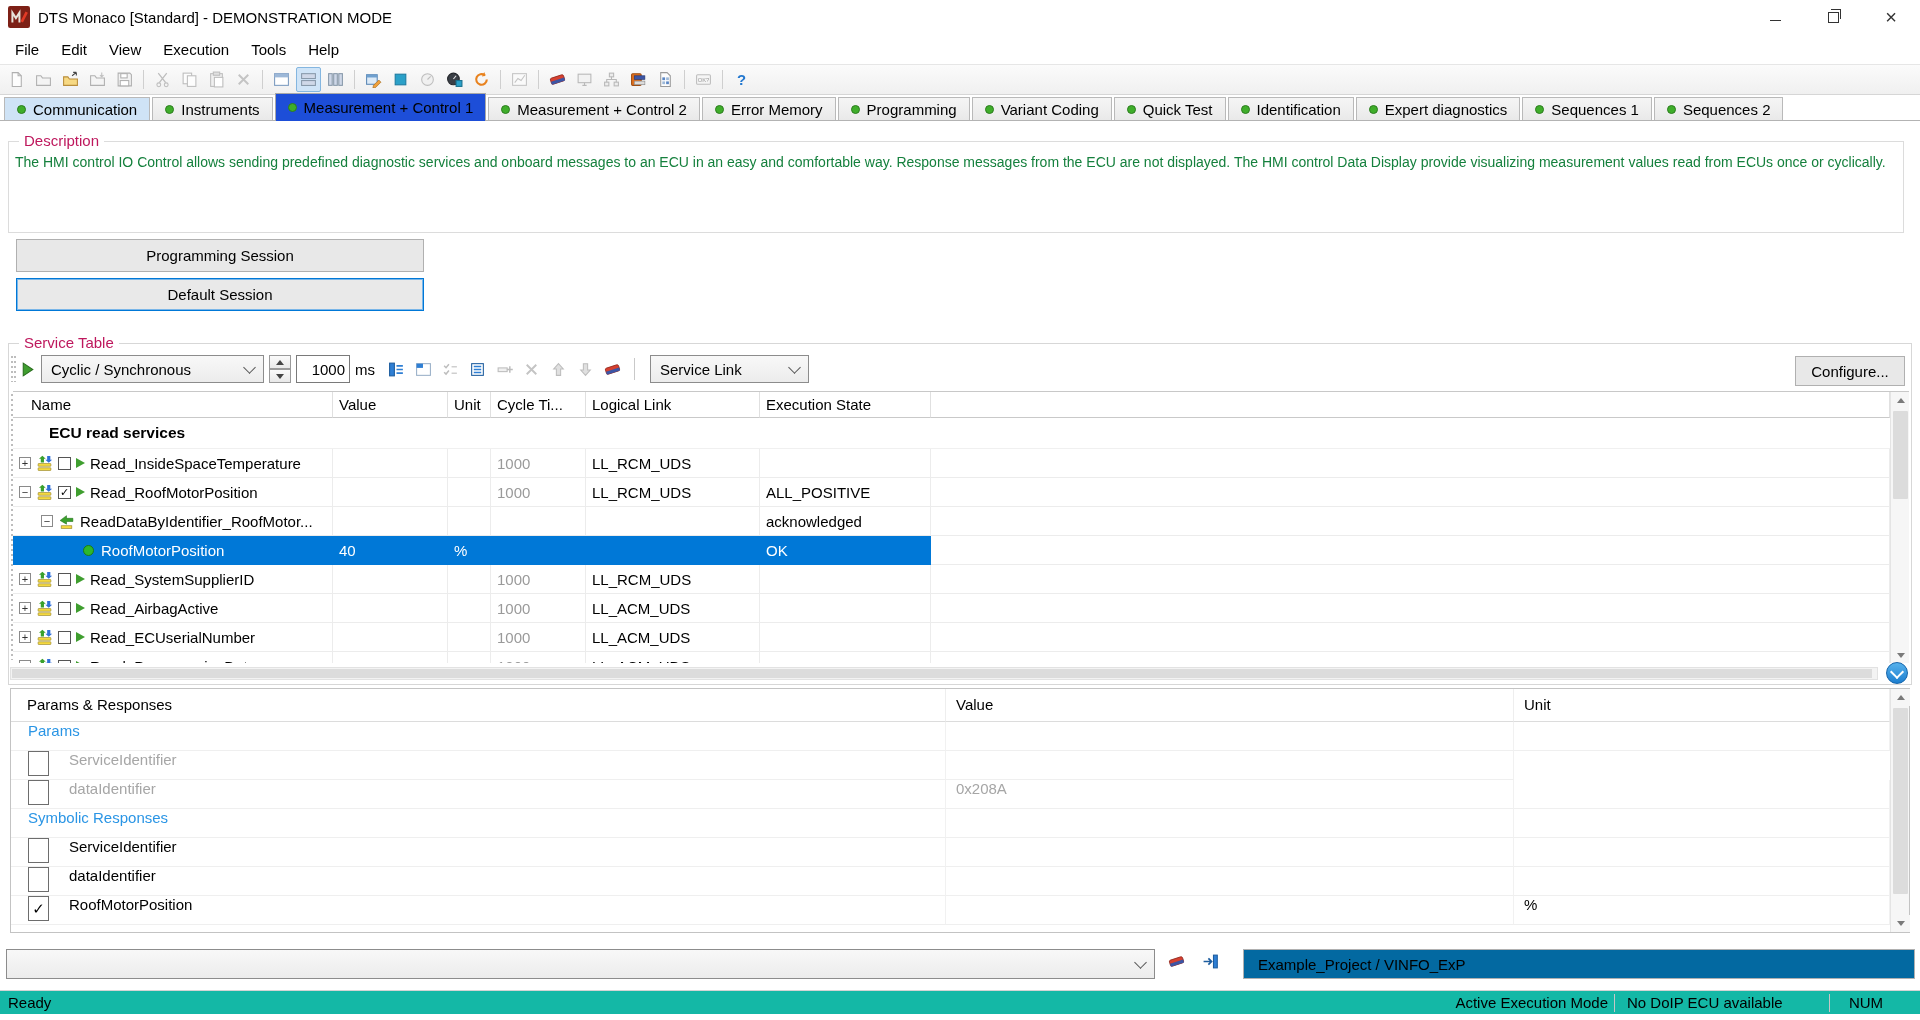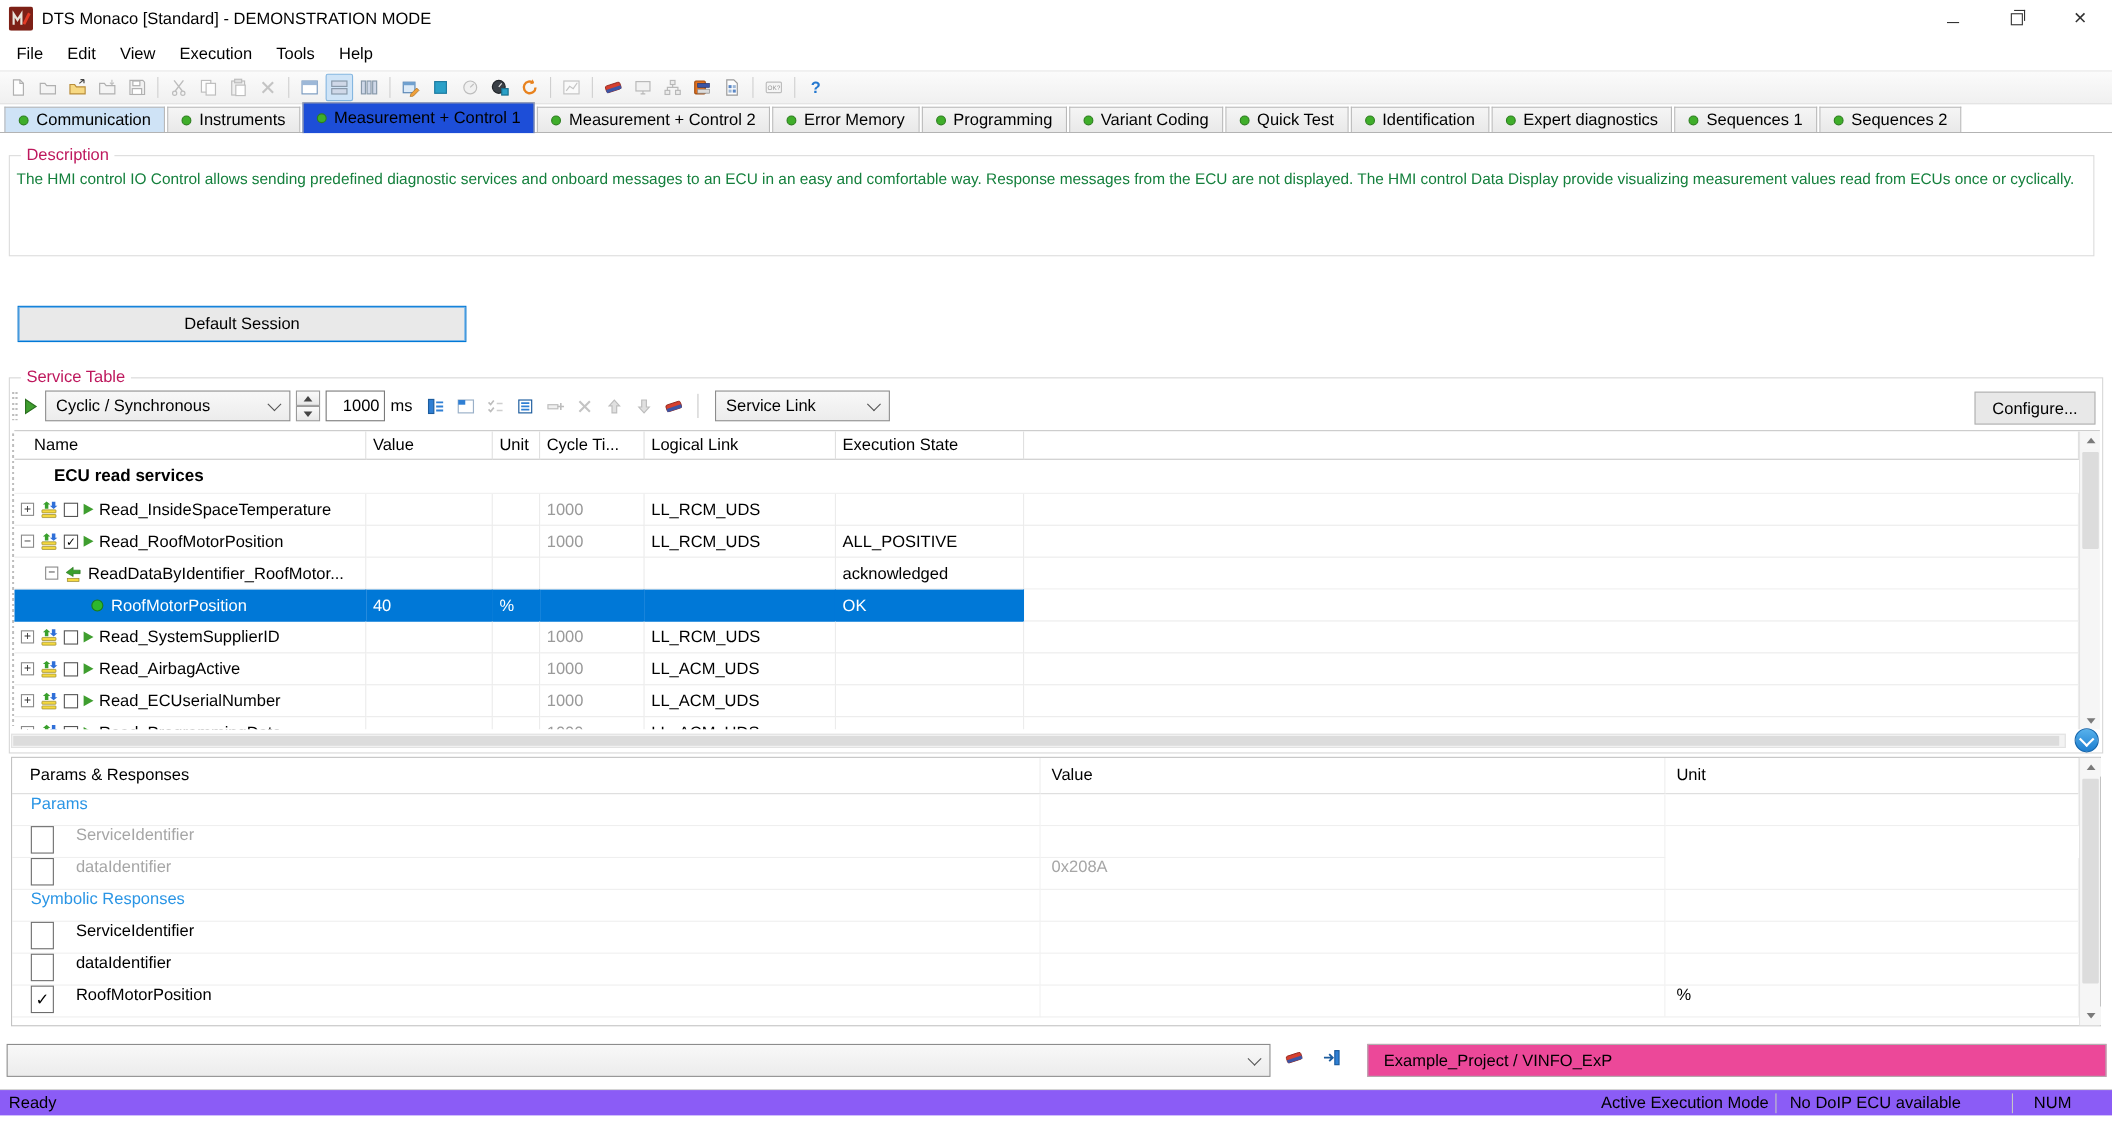--- a/index.html
+++ b/index.html
@@ -98,23 +98,23 @@
   .ptd{height:29px;display:flex;border-bottom:1px solid #efefef;border-right:1px solid #f1f1f1;padding-left:10px;font-size:15px;box-sizing:border-box}
   .ptd.plabel{padding-left:17px;gap:20px}
   .plink{color:#2a95e5}
   .pdim{color:#a6a6a6}
   .pcb{width:21px;height:25px;border:1px solid #6d6d6d;background:#fff;display:inline-flex;align-items:center;justify-content:center;font-size:15px;flex:none;box-sizing:border-box}
   
   #bottombar{position:absolute;left:0;top:827px;width:1920px;height:38px}
   #bigcombo{position:absolute;left:6px;top:1px;width:1149px;height:30px}
   #clearicon{position:absolute;left:1168px;top:5px}
   #transfericon{position:absolute;left:1202px;top:5px}
-  #projfield{position:absolute;left:1243px;top:1px;width:672px;height:30px;border:1px solid #b0b0b0;box-sizing:border-box;display:flex;align-items:center;padding-left:14px;background:#ec4899;font-size:15px}
-  
-  #statusbar{position:absolute;left:0;top:990px;width:1920px;height:24px;background:#8b5cf6;border-top:1px solid #d4d4d4;
+  #projfield{position:absolute;left:1243px;top:1px;width:672px;height:30px;border:1px solid #b0b0b0;box-sizing:border-box;display:flex;align-items:center;padding-left:14px;background:#0369a1;font-size:15px}
+  
+  #statusbar{position:absolute;left:0;top:990px;width:1920px;height:24px;background:#14b8a6;border-top:1px solid #d4d4d4;
              box-sizing:border-box;display:flex;align-items:center;font-size:15px}
   #statusready{padding-left:8px;flex:1}
   .ssep{width:1px;height:18px;background:#c6c6c6;margin:0 6px}
   #doipbox{width:196px;padding-left:6px}
   #numbox{width:60px;text-align:center}
   #statusright{display:flex;align-items:center;height:100%;padding-right:24px}
 </style>
 </head>
 <body>
 
@@ -368,20 +368,21 @@
     </div>
   </div>
 
 <div id="content">
 
   <div class="groupbox" id="descgroup">
     <span class="legend">Description</span>
     <div id="desctext">The HMI control IO Control allows sending predefined diagnostic services and onboard messages to an ECU in an easy and comfortable way. Response messages from the ECU are not displayed. The HMI control Data Display provide visualizing measurement values read from ECUs once or cyclically.</div>
   </div>
 
+  <div class="sessbtn" id="progbtn">Programming Session</div>
   <div class="sessbtn" id="defbtn">Default Session</div>
 
   <div class="groupbox" id="svcgroup">
     <span class="legend">Service Table</span>
     <div class="grip" style="top:12px;height:26px"></div>
     <div class="grip" style="top:50px;height:266px"></div>
 
     <div id="svctoolbar">
       <span class="ic16">
         <svg width="17" height="17" viewBox="0 0 16 16">

